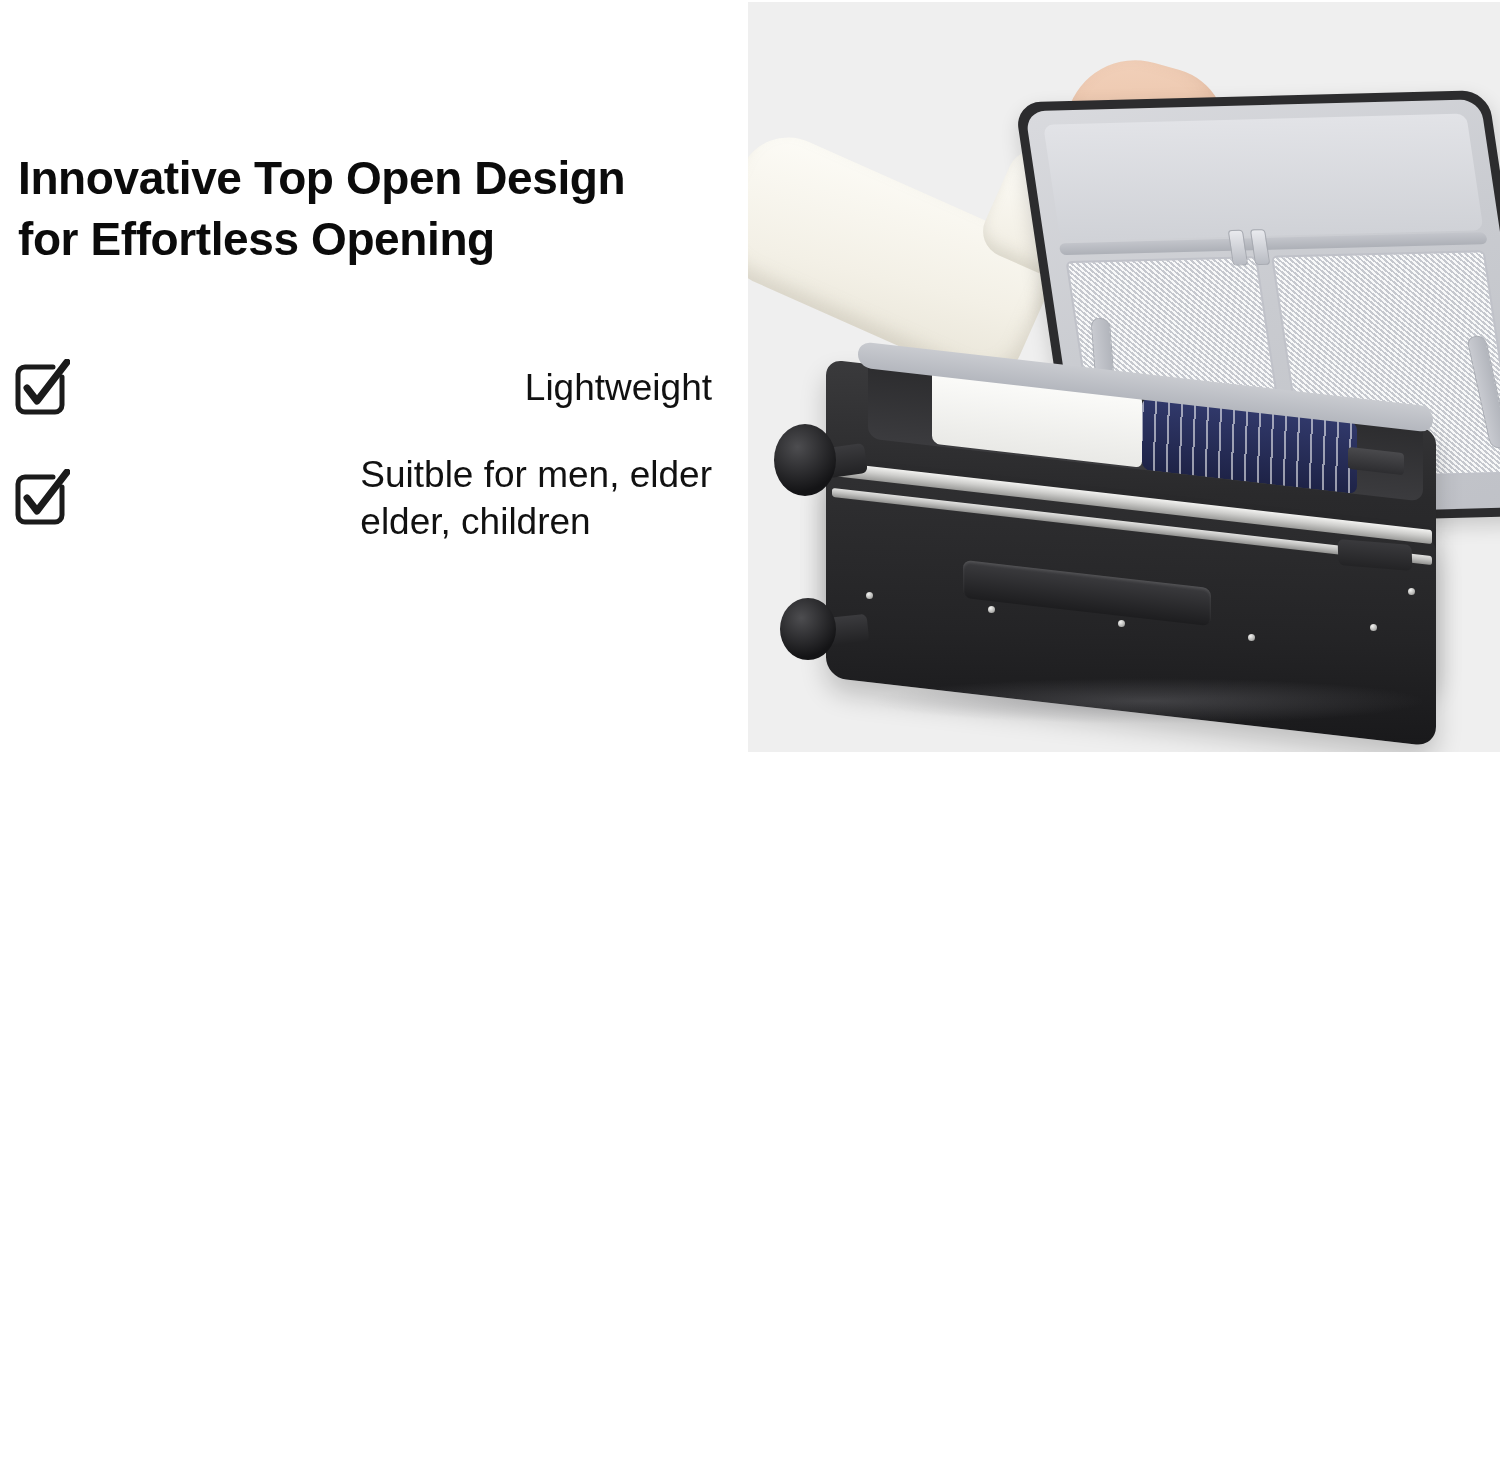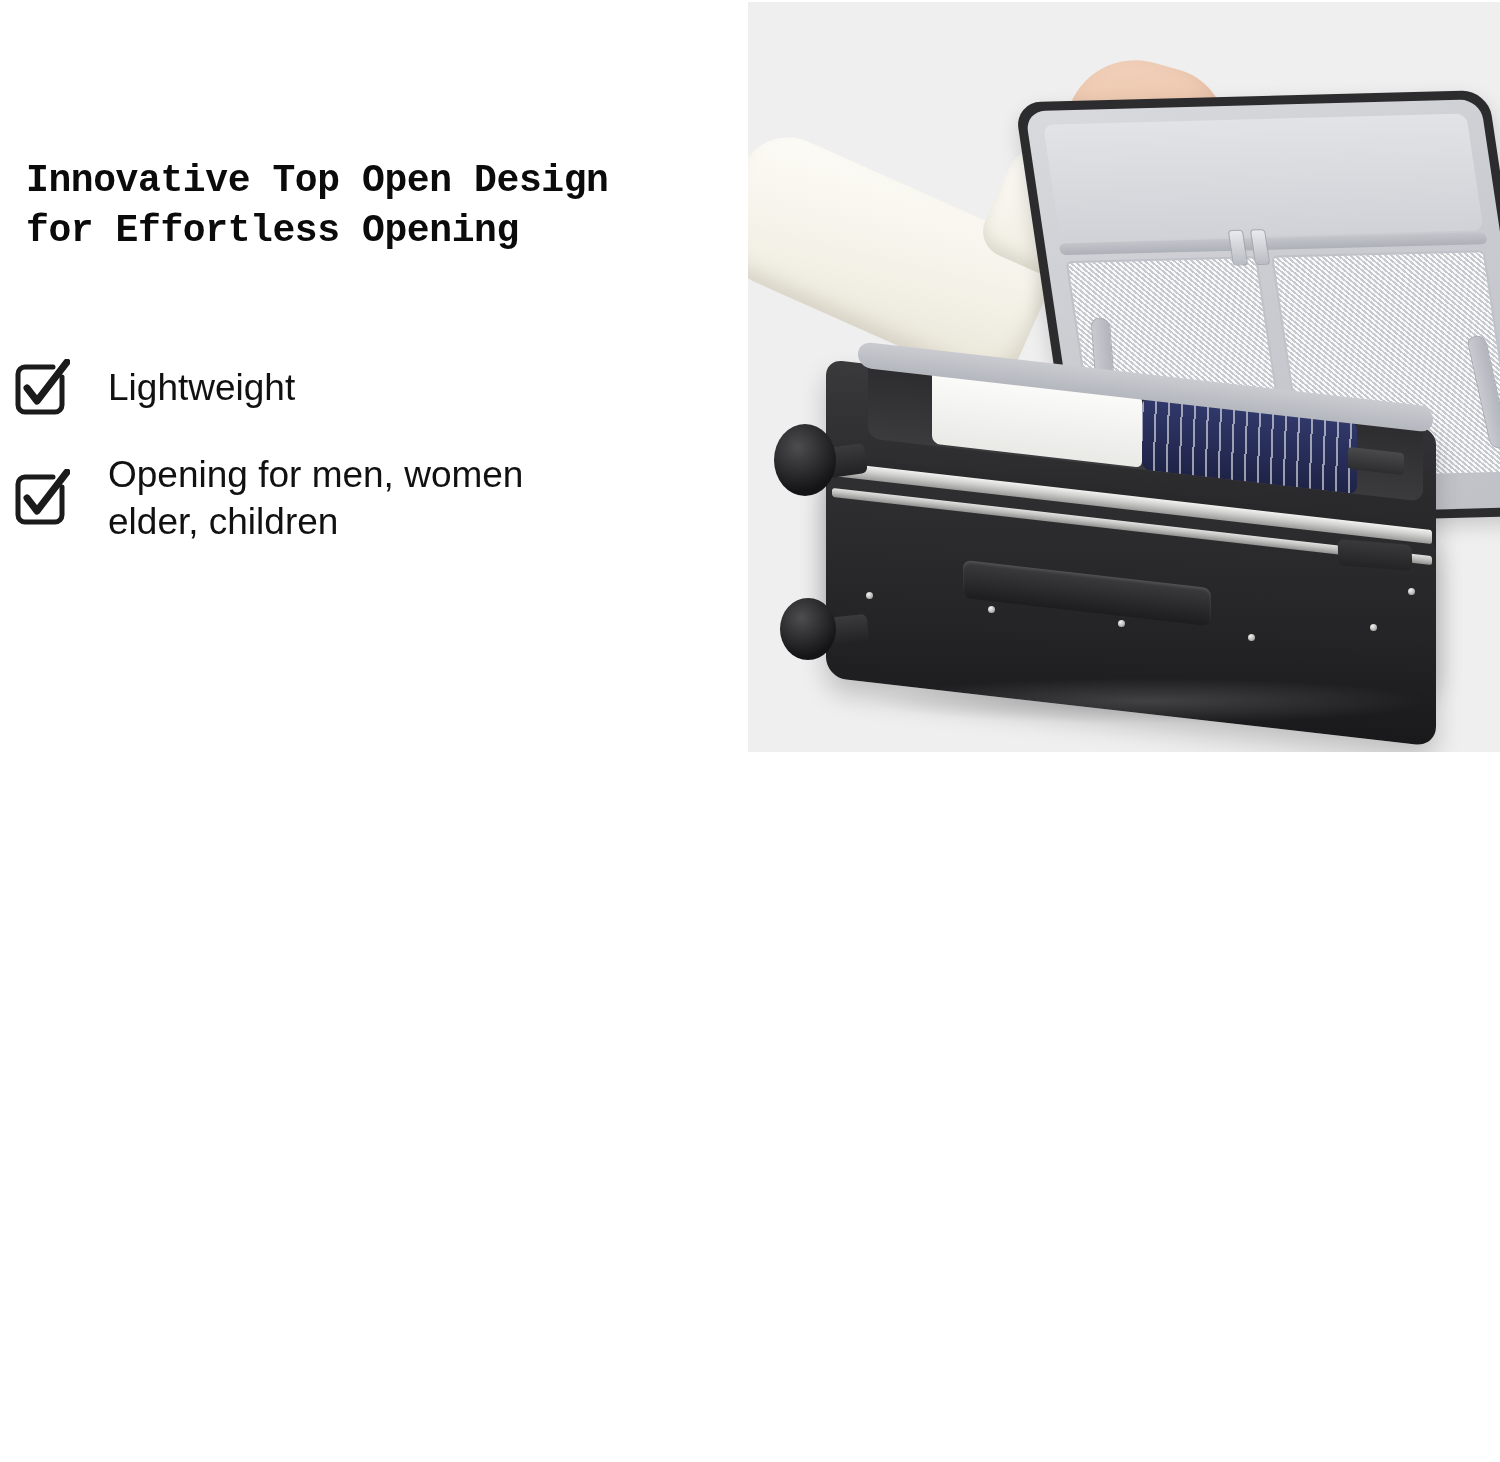--- a/index.html
+++ b/index.html
@@ -23,40 +23,40 @@
     width: 1500px; height: 760px;
   }
 
   .copy-block {
     position: absolute;
     left: 10px; top: 140px;
     width: 720px;
   }
 
   .headline {
-    font-size: 38px;
+    font-size: 46px;
     font-weight: bold;
     line-height: 1.32;
     letter-spacing: -0.4px;
     color: #0b0b0b;
-    margin: 16px;
+    margin: 8px;
     white-space: pre-line;
-    font-family: Liberation Mono, monospace;
   }
 
   .feature-list {
     position: absolute;
     left: 12px; top: 345px;
     width: 700px;
   }
   .feature-row {
     display: flex;
     align-items: center;
     min-height: 86px;
     margin-bottom: 20px;
+    justify-content: space-between;
   }
   .feature-row.two-line { align-items: center; margin-top: 12px; }
   .check-box-icon {
     flex: 0 0 auto;
     width: 58px; height: 58px;
     position: relative;
     margin-right: 38px;
   }
   .check-box-icon svg { display: block; }
   .feature-label {
@@ -304,21 +304,21 @@
     </div>
 
 
     <div class="feature-row two-line">
       <span class="check-box-icon">
         <svg width="58" height="58" viewBox="0 0 58 58">
           <path d="M50 18 V46 a7 7 0 0 1 -7 7 H13 a7 7 0 0 1 -7 -7 V15 a7 7 0 0 1 7 -7 H41" fill="none" stroke="#1b1b1b" stroke-width="5" stroke-linecap="round"></path>
           <path d="M15 29 L25 42 L55 3" fill="none" stroke="#1b1b1b" stroke-width="7" stroke-linecap="round" stroke-linejoin="round"></path>
         </svg>
       </span>
-      <span class="feature-label">Opening for men, women
+      <span class="feature-label">Suitble for men, elder
 elder, children</span>
     </div>
 
   </div>
 
   <div class="photo-panel">
     <div class="photo-inner">
 
       <div class="sleeve"></div>
       <div class="sleeve-cuff"></div>

